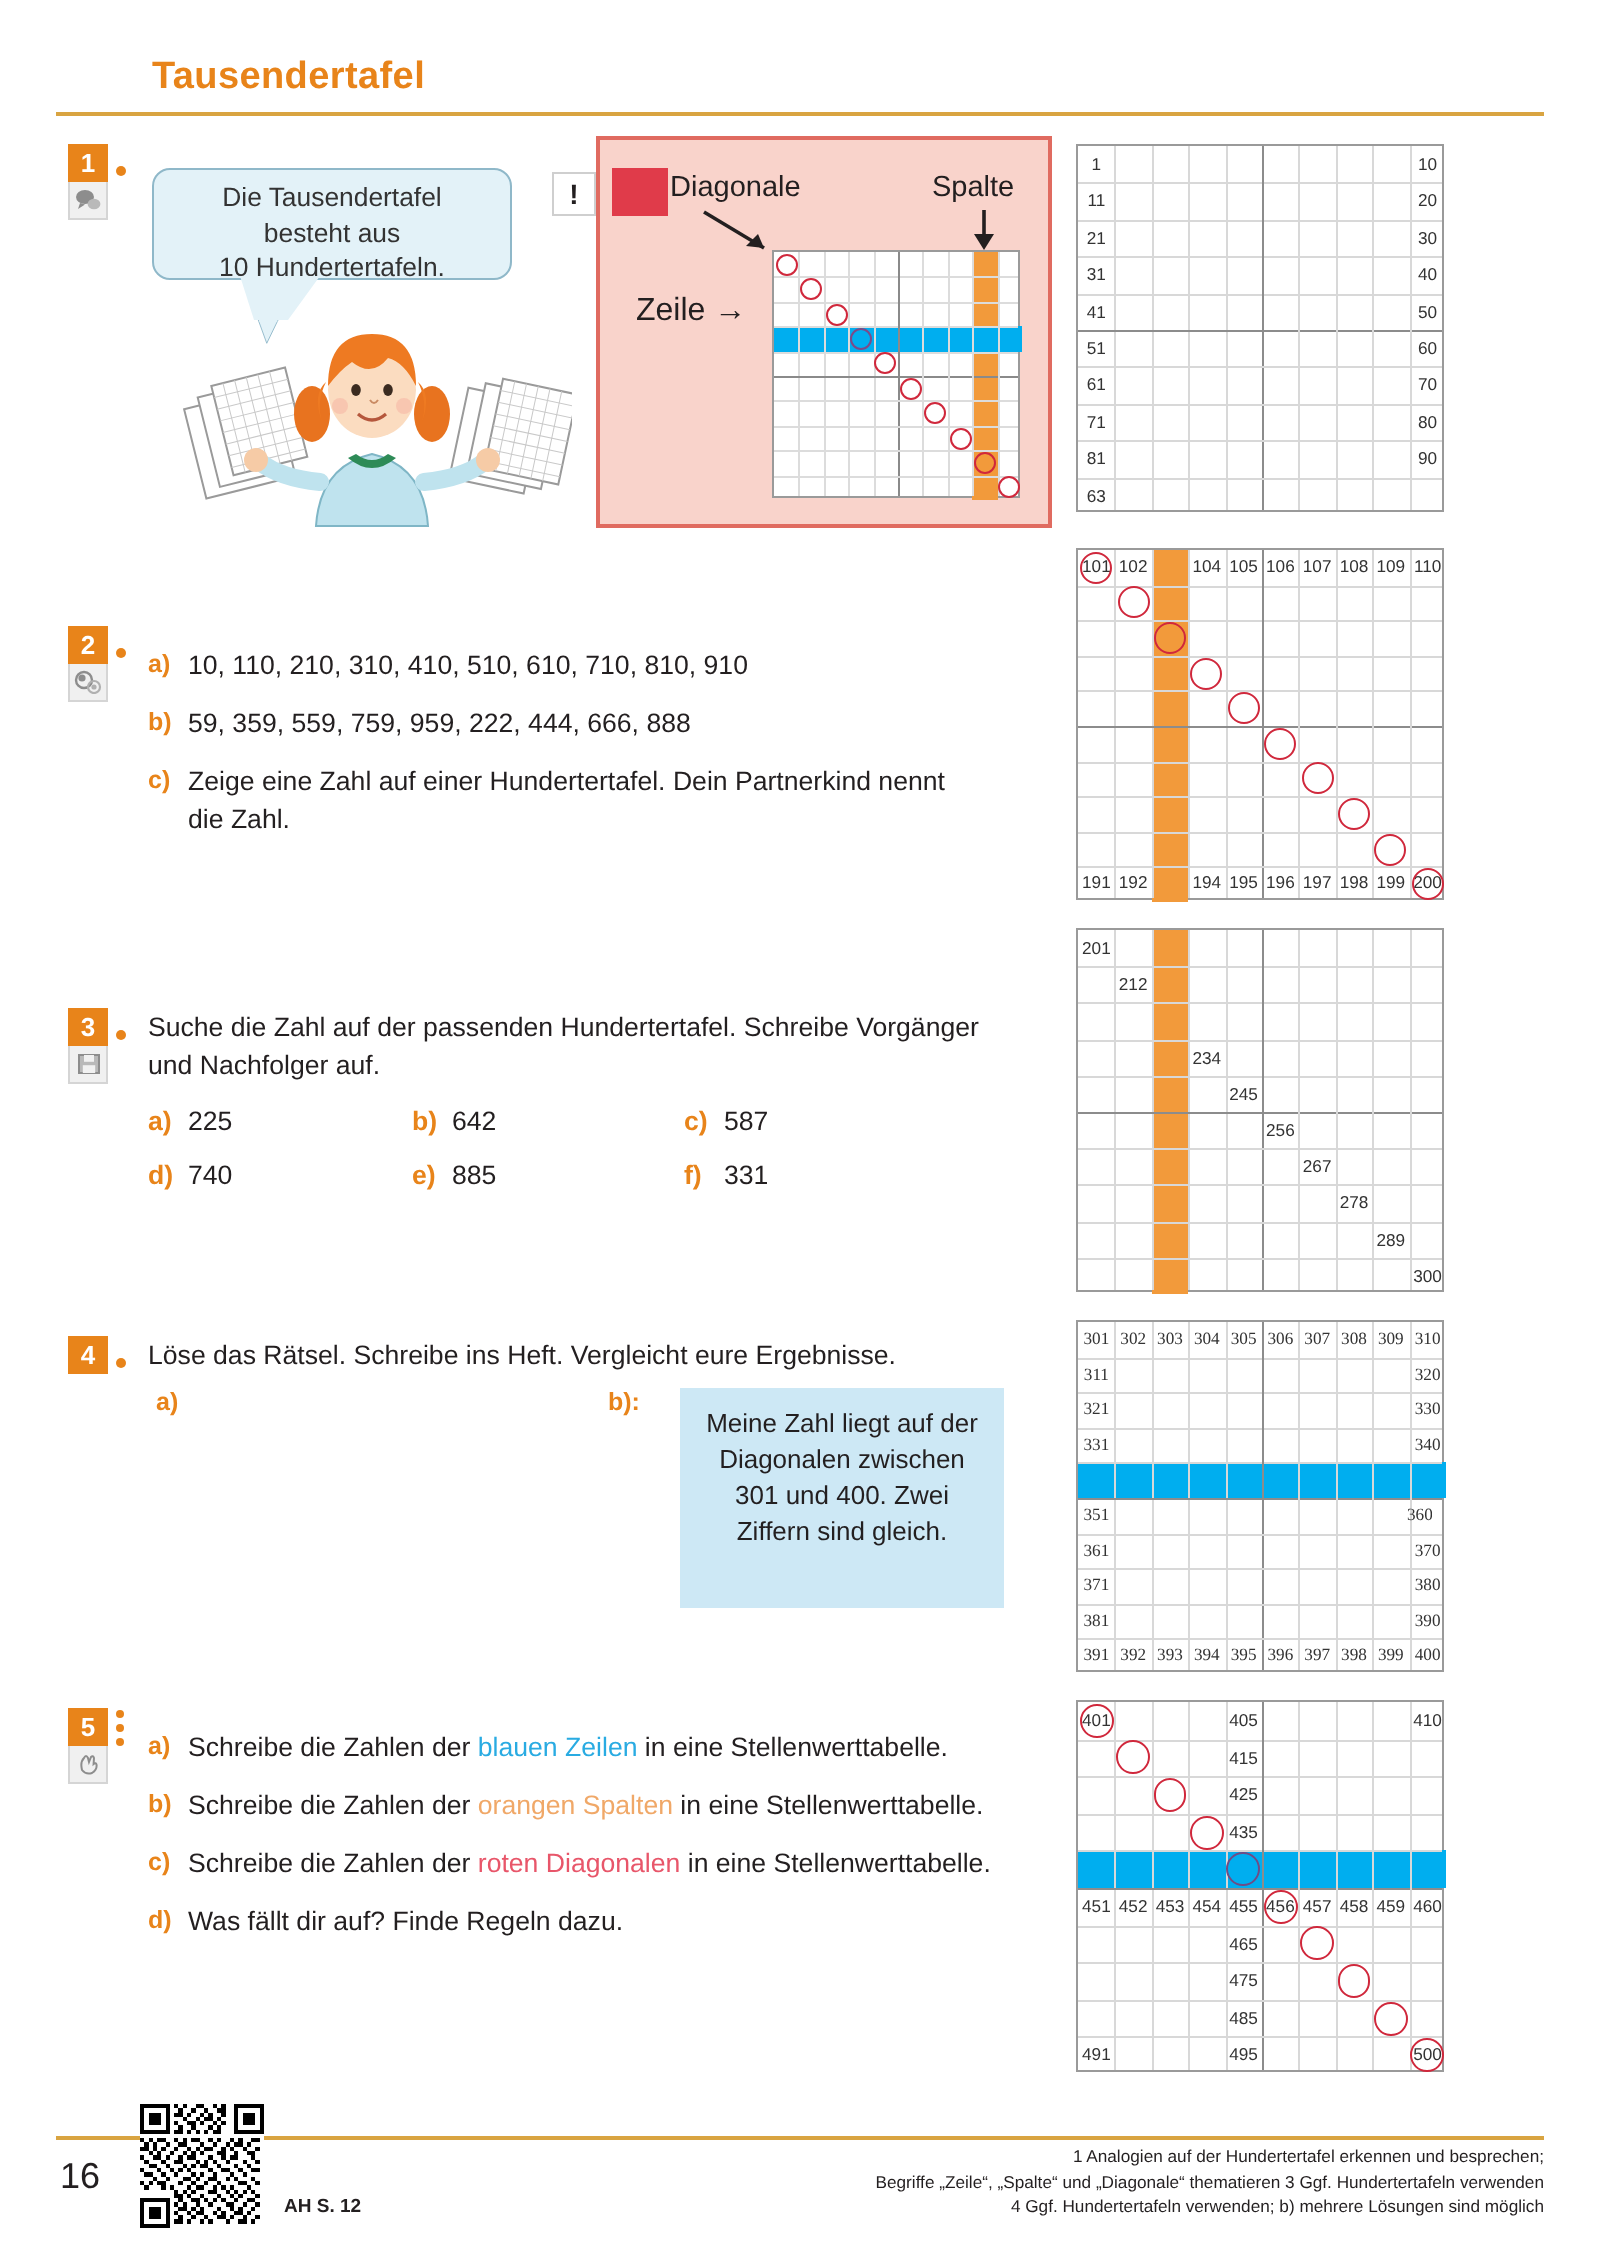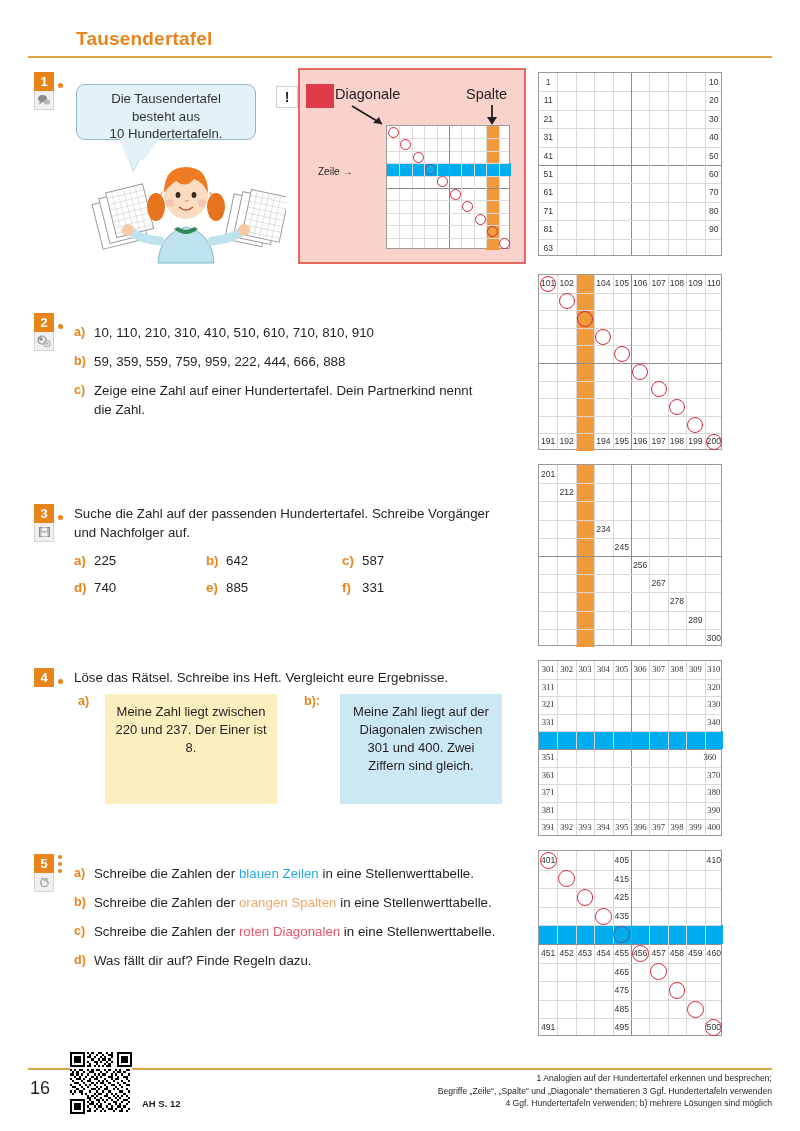--- a/index.html
+++ b/index.html
@@ -59,21 +59,21 @@
     background:#F9D3CB; border:2px solid #E06B60;
   }
   .excl-box {
     position:absolute; left:276px; top:86px; width:22px; height:22px;
     background:#fff; border:1px solid #cfcfcf; font-size:14px; font-weight:700;
     text-align:center; line-height:20px; color:#231f20;
   }
   .red-chip { position:absolute; left:306px; top:84px; width:28px; height:24px; background:#E03B4A; }
   .lbl-diag { position:absolute; left:335px; top:86px; font-size:14.5px; color:#231f20; }
   .lbl-spal { position:absolute; left:466px; top:86px; font-size:14.5px; color:#231f20; }
-  .lbl-zeile { position:absolute; left:318px; top:166px; font-size:10px; color:#231f20; }
+  .lbl-zeile { position:absolute; left:318px; top:147px; font-size:16px; color:#231f20; }
 
   
   .mini-grid { position:absolute; left:386px; top:125px; width:124px; height:124px;
      background:#fff; border:1px solid #9a9a9a; }
   .mg-heavy-v { position:absolute; top:0; bottom:0; width:1px; background:#8a8a8a; }
   .mg-heavy-h { position:absolute; left:0; right:0; height:1px; background:#8a8a8a; }
   .mg-blue { position:absolute; left:0; width:124px; height:12.4px; background:#00AEEF; }
   .mg-orange { position:absolute; top:0; height:124px; width:12.4px; background:#F29A3B; }
   .mg-circ { position:absolute; width:11px; height:11px; border:1.6px solid #D0283C;
     border-radius:50%; background:transparent; }
@@ -325,21 +325,20 @@
       </div>
     </div>
   </div>
 
   <div class="badge-wrap" style="left:34px; top:668px;">
     <div class="badge-num">4</div>
     <div class="dot-single"></div>
   </div>
   <div class="task-text" style="left:74px; top:668px; width:450px;">Löse das Rätsel. Schreibe ins Heft. Vergleicht eure Ergebnisse.</div>
   <div class="riddle-lbl" style="left:78px; top:694px;">a)</div>
-  <div class="riddle yellow" style="left:105px; top:694px; width:172px; height:110px;">Meine Zahl liegt zwischen 220 und 237. Der Einer ist 8.</div>
   <div class="riddle-lbl" style="left:304px; top:694px;">b):</div>
   <div class="riddle blue" style="left:340px; top:694px; width:162px; height:110px;">Meine Zahl liegt auf der Diagonalen zwischen 301 und 400. Zwei Ziffern sind gleich.</div>
 
   <div class="badge-wrap" style="left:34px; top:854px;">
     <div class="badge-num">5</div>
     <div class="badge-icon">
       <svg width="13" height="12" viewBox="0 0 13 12" aria-hidden="true">
         <path d="M3 9 Q2 5 4 3 Q5 1 6 3 L6.5 5 L7.5 2.5 Q8.5 1.5 9 3 L8.8 6 Q10 5 10.3 6.5 Q10.5 9 8 10.5 Q5 11.5 3 9 Z" fill="none" stroke="#8d8d8d" stroke-width="1"></path>
       </svg>
     </div>

